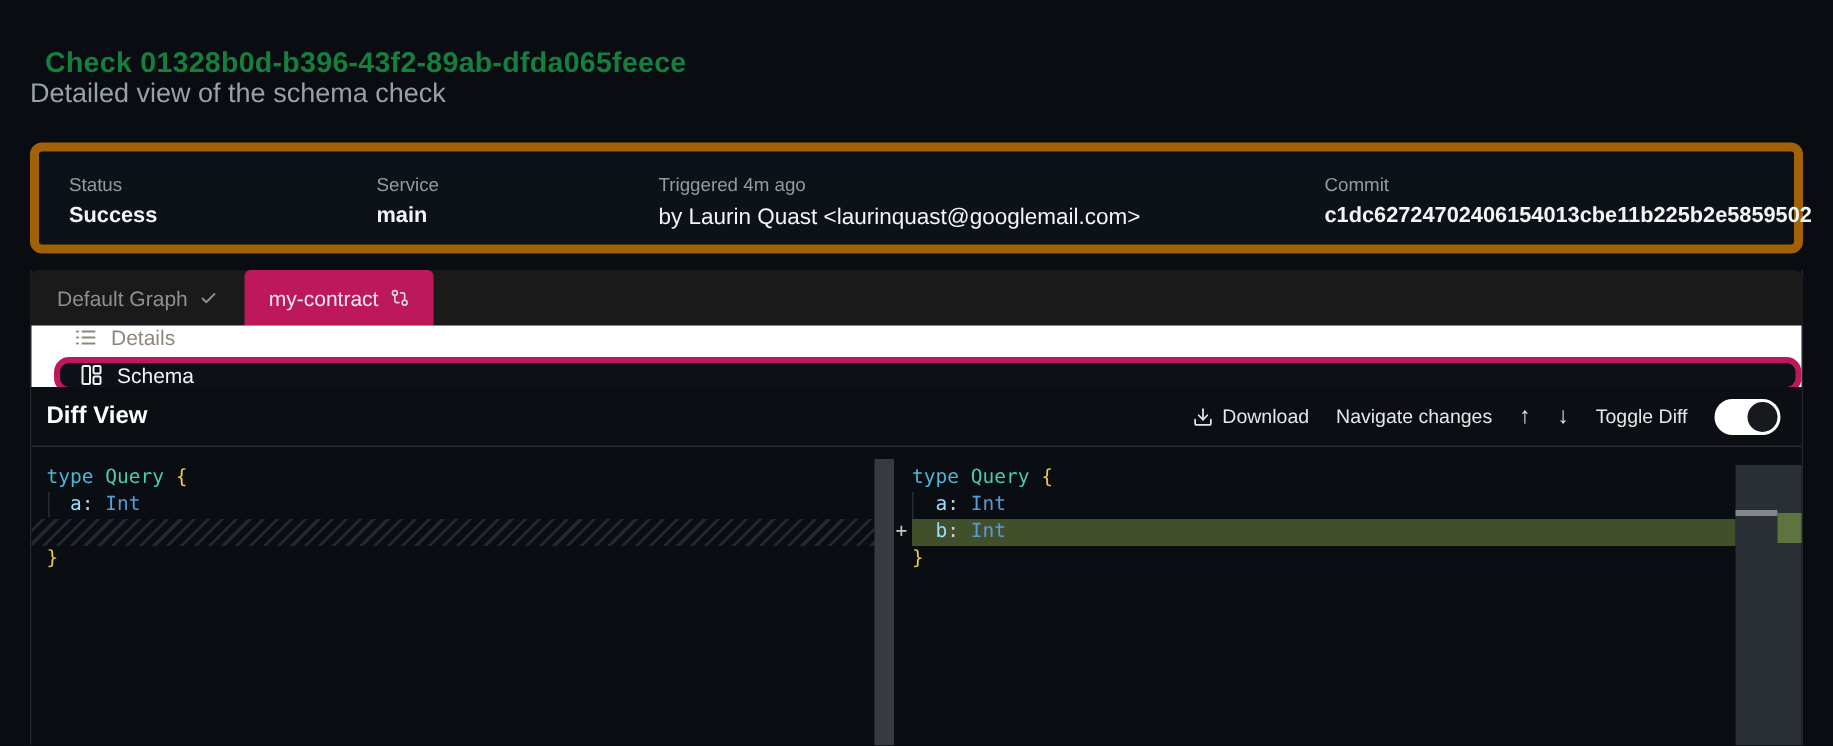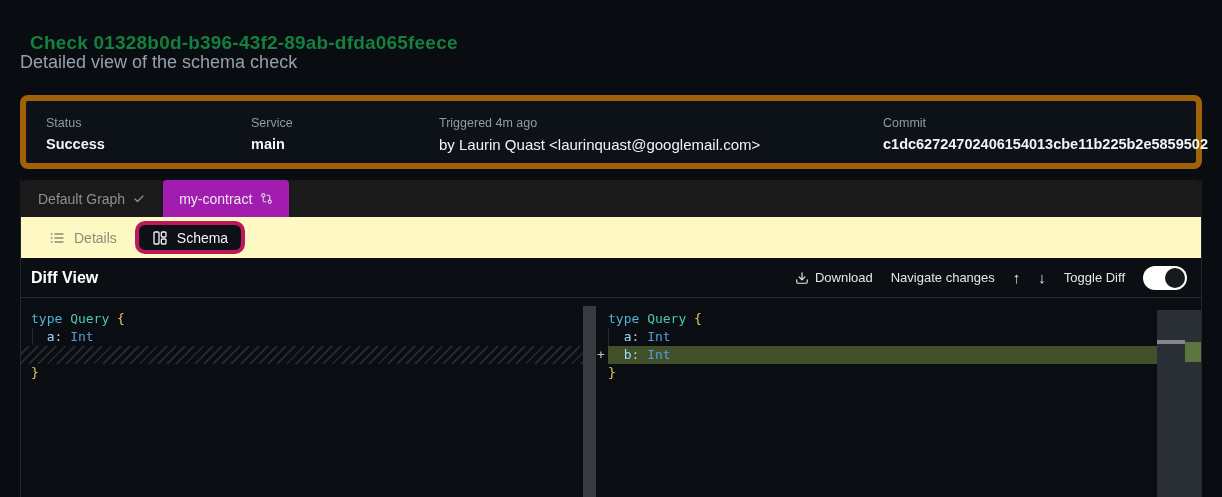--- a/index.html
+++ b/index.html
@@ -20,25 +20,25 @@
   .sum-col .val.regular{font-weight:400;font-size:15px;}
   .col-0{left:20px}.col-1{left:225px}.col-2{left:413px}.col-3{left:857px}
 
   
   .workspace{position:absolute;left:20px;right:20px;top:180px;bottom:0;box-sizing:border-box;
              border-left:1px solid #22262e;border-right:1px solid #22262e;background:#0a0e13;}
 
   .graph-tabs{position:absolute;left:-1px;right:-1px;top:0;height:37px;background:#1a1a1b;
               border-radius:6px 6px 0 0;display:flex;}
   .graph-tab{display:flex;align-items:center;gap:8px;padding:0 18px;font-size:14px;color:#8f908c;cursor:pointer;}
-  .graph-tab.active{background:#a21caf;color:#ececee;padding:0 16px;border-radius:4px 4px 0 0;}
+  .graph-tab.active{background:#be185d;color:#ececee;padding:0 16px;border-radius:4px 4px 0 0;}
   .graph-tab svg{flex:0 0 auto;}
 
-  .view-tabs{position:absolute;left:0;right:0;top:37px;height:41px;background:#fef9c3;
-             display:flex;align-items:center;padding-left:15px;gap:5px;}
+  .view-tabs{position:absolute;left:0;right:0;top:37px;height:41px;background:#ffffff;
+             display:flex;padding-left:15px;gap:5px;flex-direction:column;}
   .view-tab{display:flex;align-items:center;gap:9px;padding:0 13px;height:33px;box-sizing:border-box;
             font-size:14px;color:#8e887b;font-weight:500;cursor:pointer;border-radius:10px;}
   .view-tab.active{border:4px solid #be185d;background:#0d1016;color:#f2f3f5;}
 
   .diff-header{position:absolute;left:0;right:0;top:78px;height:40px;background:#0b0e13;
                border-bottom:1px solid #262b33;display:flex;align-items:center;box-sizing:border-box;}
   .diff-title{margin-left:10px;font-size:16px;font-weight:700;color:#fff;}
   .controls{margin-left:auto;display:flex;align-items:center;gap:18px;margin-right:14px;}
   .ctl-btn{background:none;border:none;padding:0;display:flex;align-items:center;gap:6px;
            color:#e4e7ea;font-size:13px;font-family:inherit;cursor:pointer;}

